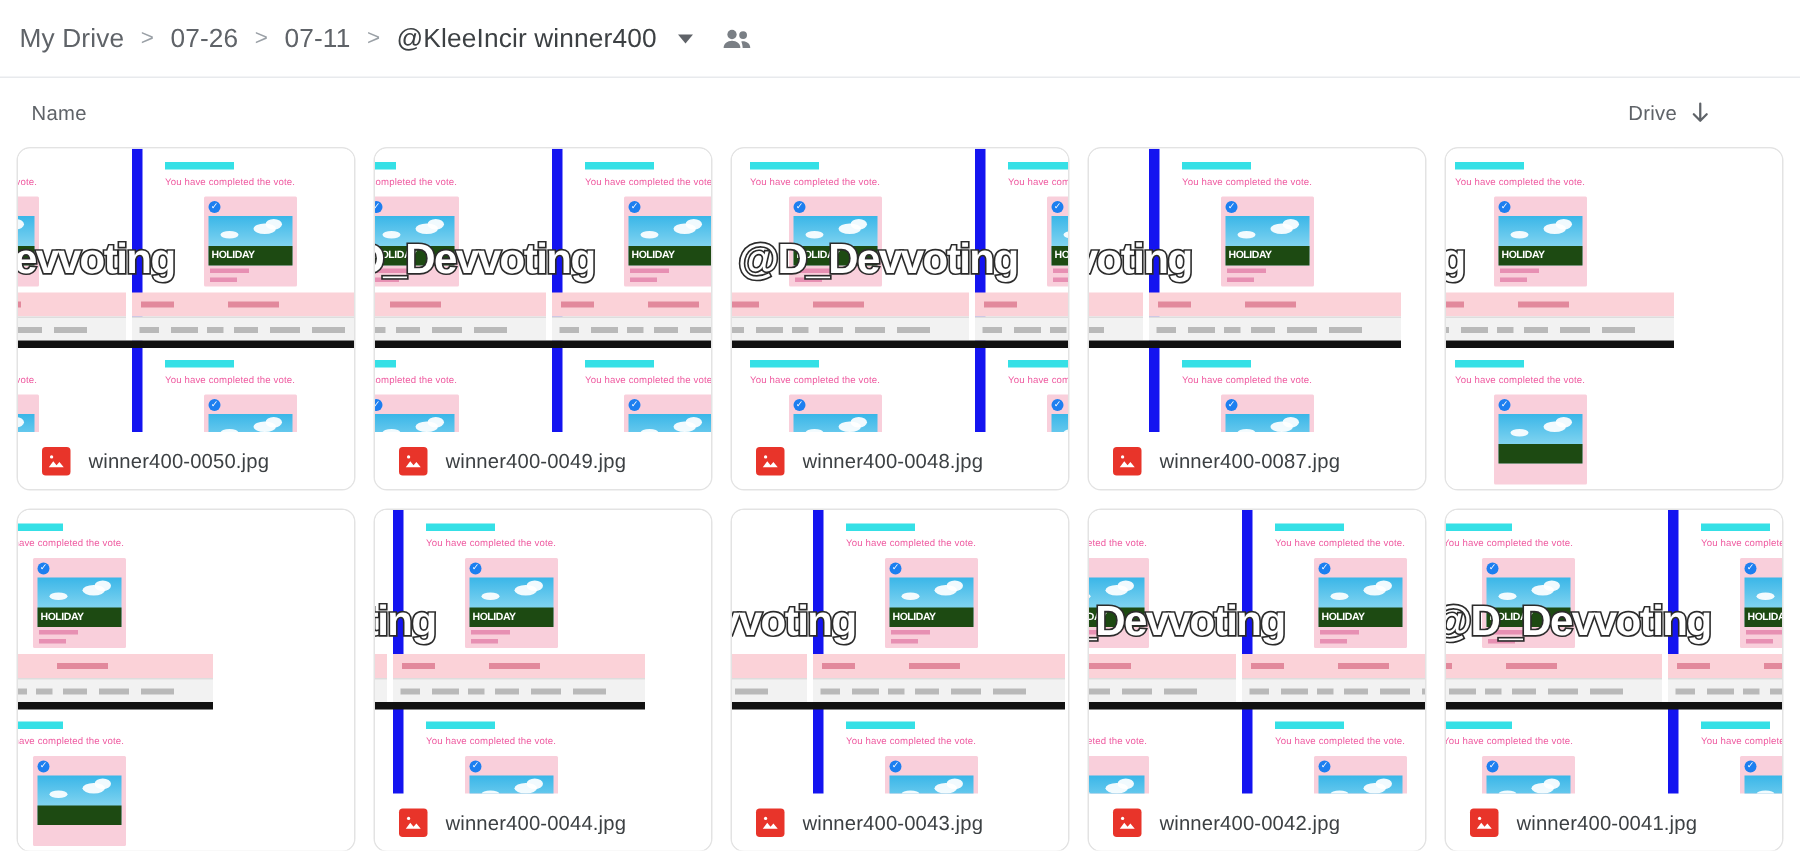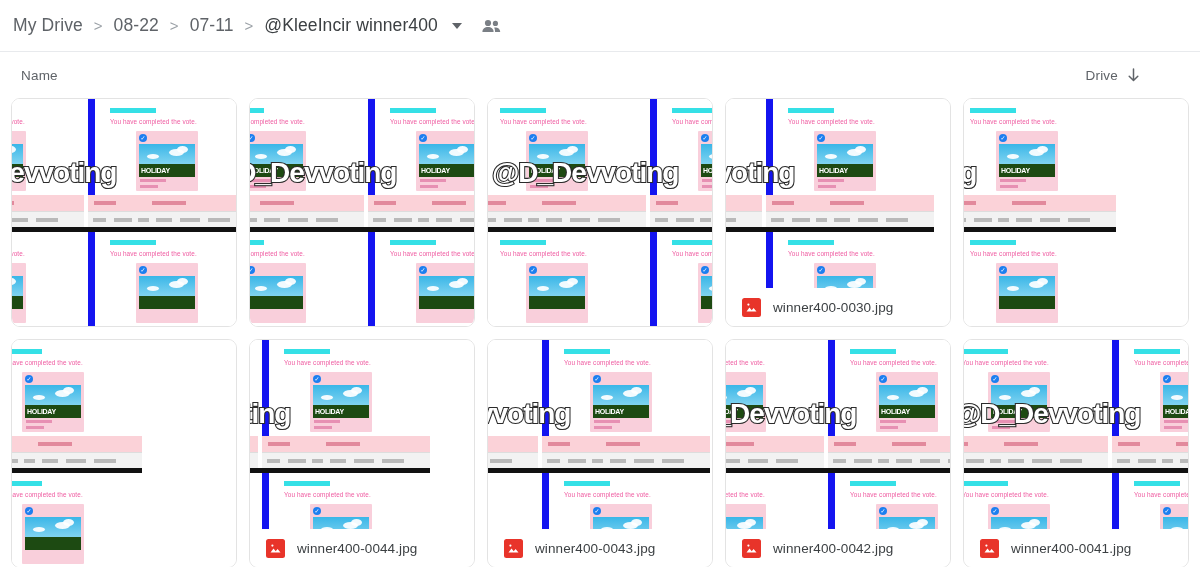--- a/index.html
+++ b/index.html
@@ -255,21 +255,21 @@
     z-index: 6;
     pointer-events: none;
   }
 </style>
 </head>
 <body>
 
 <div class="breadcrumb-bar">
   <span class="crumb">My Drive</span>
   <span class="crumb-sep">&gt;</span>
-  <span class="crumb">08-22</span>
+  <span class="crumb">07-26</span>
   <span class="crumb-sep">&gt;</span>
   <span class="crumb">07-11</span>
   <span class="crumb-sep">&gt;</span>
   <span class="crumb current">@KleeIncir winner400</span>
   <span class="crumb-caret"></span>
   <span class="share-icon">
     <svg width="21" height="14" viewBox="0 0 21 14">
       <circle cx="7" cy="4" r="3.1" fill="#7a7f85"></circle>
       <circle cx="14.4" cy="4.4" r="2.6" fill="#7a7f85"></circle>
       <path d="M1.4 13c0-3 2.5-4.9 5.6-4.9S12.6 10 12.6 13z" fill="#7a7f85"></path>
@@ -374,294 +374,324 @@
       </div>
 
     </div>
 
     </div>
       <div class="black-corner" style="left:0;top:128px;width:340px;height:5px"></div>
       <div class="watermark" style="left:14px;top:58px">@D_Devvoting</div>
 
     </div>
     </div>
-  </div>
-  <div class="file-card">
-    <div class="thumb">
-
-    <div class="shot" style="left:-54px">
-      <div class="pane" style="left:0;top:0">
-
-    <div class="cyan-chip"></div>
-    <div class="vote-text">You have completed the vote.</div>
-    <div class="pink-card">
-      <div class="verif">✓</div>
-      <div class="photo">
-        <div class="cloud" style="left:30px;top:5px;width:15px;height:7px"></div>
-        <div class="cloud" style="left:38px;top:2px;width:11px;height:7px"></div>
-        <div class="cloud" style="left:8px;top:10px;width:12px;height:5px"></div>
-        <div class="hol-text">HOLIDAY</div>
-      </div>
-      <div class="mini-line" style="top:48px;width:26px"></div>
-      <div class="mini-line" style="top:54px;width:18px"></div>
-    </div>
-    <div class="pink-bar">
-              <i class="pb-b"></i>
-            </div>
-    <div class="chrome">
-
-      <i style="left:50px;width:11px"></i>
-              <i style="left:68px;width:16px"></i>
-      <i style="left:92px;width:20px"></i>
-              <i style="left:120px;width:22px"></i>
-    </div>
-          </div>
-      <div class="pane" style="left:172px;top:0">
-
-    <div class="blueband"></div>
-    <div class="cyan-chip"></div>
-    <div class="vote-text">You have completed the vote.</div>
-    <div class="pink-card">
-      <div class="verif">✓</div>
-      <div class="photo">
-        <div class="cloud" style="left:30px;top:5px;width:15px;height:7px"></div>
-        <div class="cloud" style="left:38px;top:2px;width:11px;height:7px"></div>
-        <div class="cloud" style="left:8px;top:10px;width:12px;height:5px"></div>
-        <div class="hol-text">HOLIDAY</div>
-      </div>
-      <div class="mini-line" style="top:48px;width:26px"></div>
-      <div class="mini-line" style="top:54px;width:18px"></div>
-    </div>
-    <div class="pink-bar">
-              <i class="pb-a"></i>
-              <i class="pb-b"></i>
-            </div>
-    <div class="chrome">
-      <i style="left:5px;width:13px"></i>
-              <i style="left:26px;width:18px"></i>
-      <i style="left:50px;width:11px"></i>
-              <i style="left:68px;width:16px"></i>
-      <i style="left:92px;width:20px"></i>
-    </div>
-          </div>
-      <div class="pane" style="left:0;top:132px">
-
-    <div class="cyan-chip"></div>
-    <div class="vote-text">You have completed the vote.</div>
-    <div class="pink-card">
-      <div class="verif">✓</div>
-      <div class="photo">
-        <div class="cloud" style="left:30px;top:5px;width:15px;height:7px"></div>
-        <div class="cloud" style="left:38px;top:2px;width:11px;height:7px"></div>
-        <div class="cloud" style="left:8px;top:10px;width:12px;height:5px"></div>
-
-      </div>
-
-    </div>
-
-    </div>
-      <div class="pane" style="left:172px;top:132px">
-
-    <div class="blueband"></div>
-    <div class="cyan-chip"></div>
-    <div class="vote-text">You have completed the vote.</div>
-    <div class="pink-card">
-      <div class="verif">✓</div>
-      <div class="photo">
-        <div class="cloud" style="left:30px;top:5px;width:15px;height:7px"></div>
-        <div class="cloud" style="left:38px;top:2px;width:11px;height:7px"></div>
-        <div class="cloud" style="left:8px;top:10px;width:12px;height:5px"></div>
-
-      </div>
-
-    </div>
-
-    </div>
-      <div class="black-corner" style="left:0;top:128px;width:340px;height:5px"></div>
-      <div class="watermark" style="left:14px;top:58px">@D_Devvoting</div>
-
-    </div>
-    </div>
-  </div>
-  <div class="file-card">
-    <div class="thumb">
-
-    <div class="shot" style="left:-10px">
-      <div class="pane" style="left:0;top:0">
-
-    <div class="cyan-chip"></div>
-    <div class="vote-text">You have completed the vote.</div>
-    <div class="pink-card">
-      <div class="verif">✓</div>
-      <div class="photo">
-        <div class="cloud" style="left:30px;top:5px;width:15px;height:7px"></div>
-        <div class="cloud" style="left:38px;top:2px;width:11px;height:7px"></div>
-        <div class="cloud" style="left:8px;top:10px;width:12px;height:5px"></div>
-        <div class="hol-text">HOLIDAY</div>
-      </div>
-      <div class="mini-line" style="top:48px;width:26px"></div>
-      <div class="mini-line" style="top:54px;width:18px"></div>
-    </div>
-    <div class="pink-bar">
-              <i class="pb-a"></i>
-              <i class="pb-b"></i>
-            </div>
-    <div class="chrome">
-      <i style="left:5px;width:13px"></i>
-              <i style="left:26px;width:18px"></i>
-      <i style="left:50px;width:11px"></i>
-              <i style="left:68px;width:16px"></i>
-      <i style="left:92px;width:20px"></i>
-              <i style="left:120px;width:22px"></i>
-    </div>
-          </div>
-      <div class="pane" style="left:172px;top:0">
-
-    <div class="blueband"></div>
-    <div class="cyan-chip"></div>
-    <div class="vote-text">You have completed the vote.</div>
-    <div class="pink-card">
-      <div class="verif">✓</div>
-      <div class="photo">
-
-        <div class="cloud" style="left:8px;top:10px;width:12px;height:5px"></div>
-        <div class="hol-text">HOLIDAY</div>
-      </div>
-      <div class="mini-line" style="top:48px;width:26px"></div>
-      <div class="mini-line" style="top:54px;width:18px"></div>
-    </div>
-    <div class="pink-bar">
-              <i class="pb-a"></i>
-            </div>
-    <div class="chrome">
-      <i style="left:5px;width:13px"></i>
-              <i style="left:26px;width:18px"></i>
-      <i style="left:50px;width:11px"></i>
-
-    </div>
-          </div>
-      <div class="pane" style="left:0;top:132px">
-
-    <div class="cyan-chip"></div>
-    <div class="vote-text">You have completed the vote.</div>
-    <div class="pink-card">
-      <div class="verif">✓</div>
-      <div class="photo">
-        <div class="cloud" style="left:30px;top:5px;width:15px;height:7px"></div>
-        <div class="cloud" style="left:38px;top:2px;width:11px;height:7px"></div>
-        <div class="cloud" style="left:8px;top:10px;width:12px;height:5px"></div>
-
-      </div>
-
-    </div>
-
-    </div>
-      <div class="pane" style="left:172px;top:132px">
-
-    <div class="blueband"></div>
-    <div class="cyan-chip"></div>
-    <div class="vote-text">You have completed the vote.</div>
-    <div class="pink-card">
-      <div class="verif">✓</div>
-      <div class="photo">
-
-        <div class="cloud" style="left:8px;top:10px;width:12px;height:5px"></div>
-
-      </div>
-
-    </div>
-
-    </div>
-      <div class="black-corner" style="left:0;top:128px;width:340px;height:5px"></div>
-      <div class="watermark" style="left:14px;top:58px">@D_Devvoting</div>
-
-    </div>
-    </div>
-  </div>
-  <div class="file-card">
-    <div class="thumb">
-
-    <div class="shot" style="left:-132px">
-      <div class="pane" style="left:0;top:0">
-
-    <div class="pink-bar"></div>
-    <div class="chrome">
-
-      <i style="left:120px;width:22px"></i>
-    </div>
-          </div>
-      <div class="pane" style="left:172px;top:0">
-
-    <div class="blueband"></div>
-    <div class="cyan-chip"></div>
-    <div class="vote-text">You have completed the vote.</div>
-    <div class="pink-card">
-      <div class="verif">✓</div>
-      <div class="photo">
-        <div class="cloud" style="left:30px;top:5px;width:15px;height:7px"></div>
-        <div class="cloud" style="left:38px;top:2px;width:11px;height:7px"></div>
-        <div class="cloud" style="left:8px;top:10px;width:12px;height:5px"></div>
-        <div class="hol-text">HOLIDAY</div>
-      </div>
-      <div class="mini-line" style="top:48px;width:26px"></div>
-      <div class="mini-line" style="top:54px;width:18px"></div>
-    </div>
-    <div class="pink-bar">
-              <i class="pb-a"></i>
-              <i class="pb-b"></i>
-            </div>
-    <div class="chrome">
-      <i style="left:5px;width:13px"></i>
-              <i style="left:26px;width:18px"></i>
-      <i style="left:50px;width:11px"></i>
-              <i style="left:68px;width:16px"></i>
-      <i style="left:92px;width:20px"></i>
-              <i style="left:120px;width:22px"></i>
-    </div>
-          </div>
-      <div class="pane" style="left:0;top:132px">
-    
-    
-    
-    
-    
-    
-    
-    </div>
-      <div class="pane" style="left:172px;top:132px">
-
-    <div class="blueband"></div>
-    <div class="cyan-chip"></div>
-    <div class="vote-text">You have completed the vote.</div>
-    <div class="pink-card">
-      <div class="verif">✓</div>
-      <div class="photo">
-        <div class="cloud" style="left:30px;top:5px;width:15px;height:7px"></div>
-        <div class="cloud" style="left:38px;top:2px;width:11px;height:7px"></div>
-        <div class="cloud" style="left:8px;top:10px;width:12px;height:5px"></div>
-
-      </div>
-
-    </div>
-
-    </div>
-      <div class="black-corner" style="left:0;top:128px;width:340px;height:5px"></div>
-      <div class="watermark" style="left:14px;top:58px">@D_Devvoting</div>
-
-    </div>
-    </div>
     <div class="card-footer">
       <span class="file-icon">
         <svg width="13" height="13" viewBox="0 0 13 13">
           <rect x="0" y="0" width="13" height="13" fill="#e8342a"></rect>
           <path d="M1.5 10.5l3-4 2.2 2.7L8.6 7l2.9 3.5z" fill="#fff"></path>
           <circle cx="3.4" cy="3.6" r="1.1" fill="#fff"></circle>
         </svg>
       </span>
-      <span class="file-name">winner400-0030.jpg</span>
+      <span class="file-name">winner400-0050.jpg</span>
+    </div>
+  </div>
+  <div class="file-card">
+    <div class="thumb">
+
+    <div class="shot" style="left:-54px">
+      <div class="pane" style="left:0;top:0">
+
+    <div class="cyan-chip"></div>
+    <div class="vote-text">You have completed the vote.</div>
+    <div class="pink-card">
+      <div class="verif">✓</div>
+      <div class="photo">
+        <div class="cloud" style="left:30px;top:5px;width:15px;height:7px"></div>
+        <div class="cloud" style="left:38px;top:2px;width:11px;height:7px"></div>
+        <div class="cloud" style="left:8px;top:10px;width:12px;height:5px"></div>
+        <div class="hol-text">HOLIDAY</div>
+      </div>
+      <div class="mini-line" style="top:48px;width:26px"></div>
+      <div class="mini-line" style="top:54px;width:18px"></div>
+    </div>
+    <div class="pink-bar">
+              <i class="pb-b"></i>
+            </div>
+    <div class="chrome">
+
+      <i style="left:50px;width:11px"></i>
+              <i style="left:68px;width:16px"></i>
+      <i style="left:92px;width:20px"></i>
+              <i style="left:120px;width:22px"></i>
+    </div>
+          </div>
+      <div class="pane" style="left:172px;top:0">
+
+    <div class="blueband"></div>
+    <div class="cyan-chip"></div>
+    <div class="vote-text">You have completed the vote.</div>
+    <div class="pink-card">
+      <div class="verif">✓</div>
+      <div class="photo">
+        <div class="cloud" style="left:30px;top:5px;width:15px;height:7px"></div>
+        <div class="cloud" style="left:38px;top:2px;width:11px;height:7px"></div>
+        <div class="cloud" style="left:8px;top:10px;width:12px;height:5px"></div>
+        <div class="hol-text">HOLIDAY</div>
+      </div>
+      <div class="mini-line" style="top:48px;width:26px"></div>
+      <div class="mini-line" style="top:54px;width:18px"></div>
+    </div>
+    <div class="pink-bar">
+              <i class="pb-a"></i>
+              <i class="pb-b"></i>
+            </div>
+    <div class="chrome">
+      <i style="left:5px;width:13px"></i>
+              <i style="left:26px;width:18px"></i>
+      <i style="left:50px;width:11px"></i>
+              <i style="left:68px;width:16px"></i>
+      <i style="left:92px;width:20px"></i>
+    </div>
+          </div>
+      <div class="pane" style="left:0;top:132px">
+
+    <div class="cyan-chip"></div>
+    <div class="vote-text">You have completed the vote.</div>
+    <div class="pink-card">
+      <div class="verif">✓</div>
+      <div class="photo">
+        <div class="cloud" style="left:30px;top:5px;width:15px;height:7px"></div>
+        <div class="cloud" style="left:38px;top:2px;width:11px;height:7px"></div>
+        <div class="cloud" style="left:8px;top:10px;width:12px;height:5px"></div>
+
+      </div>
+
+    </div>
+
+    </div>
+      <div class="pane" style="left:172px;top:132px">
+
+    <div class="blueband"></div>
+    <div class="cyan-chip"></div>
+    <div class="vote-text">You have completed the vote.</div>
+    <div class="pink-card">
+      <div class="verif">✓</div>
+      <div class="photo">
+        <div class="cloud" style="left:30px;top:5px;width:15px;height:7px"></div>
+        <div class="cloud" style="left:38px;top:2px;width:11px;height:7px"></div>
+        <div class="cloud" style="left:8px;top:10px;width:12px;height:5px"></div>
+
+      </div>
+
+    </div>
+
+    </div>
+      <div class="black-corner" style="left:0;top:128px;width:340px;height:5px"></div>
+      <div class="watermark" style="left:14px;top:58px">@D_Devvoting</div>
+
+    </div>
+    </div>
+    <div class="card-footer">
+      <span class="file-icon">
+        <svg width="13" height="13" viewBox="0 0 13 13">
+          <rect x="0" y="0" width="13" height="13" fill="#e8342a"></rect>
+          <path d="M1.5 10.5l3-4 2.2 2.7L8.6 7l2.9 3.5z" fill="#fff"></path>
+          <circle cx="3.4" cy="3.6" r="1.1" fill="#fff"></circle>
+        </svg>
+      </span>
+      <span class="file-name">winner400-0049.jpg</span>
+    </div>
+  </div>
+  <div class="file-card">
+    <div class="thumb">
+
+    <div class="shot" style="left:-10px">
+      <div class="pane" style="left:0;top:0">
+
+    <div class="cyan-chip"></div>
+    <div class="vote-text">You have completed the vote.</div>
+    <div class="pink-card">
+      <div class="verif">✓</div>
+      <div class="photo">
+        <div class="cloud" style="left:30px;top:5px;width:15px;height:7px"></div>
+        <div class="cloud" style="left:38px;top:2px;width:11px;height:7px"></div>
+        <div class="cloud" style="left:8px;top:10px;width:12px;height:5px"></div>
+        <div class="hol-text">HOLIDAY</div>
+      </div>
+      <div class="mini-line" style="top:48px;width:26px"></div>
+      <div class="mini-line" style="top:54px;width:18px"></div>
+    </div>
+    <div class="pink-bar">
+              <i class="pb-a"></i>
+              <i class="pb-b"></i>
+            </div>
+    <div class="chrome">
+      <i style="left:5px;width:13px"></i>
+              <i style="left:26px;width:18px"></i>
+      <i style="left:50px;width:11px"></i>
+              <i style="left:68px;width:16px"></i>
+      <i style="left:92px;width:20px"></i>
+              <i style="left:120px;width:22px"></i>
+    </div>
+          </div>
+      <div class="pane" style="left:172px;top:0">
+
+    <div class="blueband"></div>
+    <div class="cyan-chip"></div>
+    <div class="vote-text">You have completed the vote.</div>
+    <div class="pink-card">
+      <div class="verif">✓</div>
+      <div class="photo">
+
+        <div class="cloud" style="left:8px;top:10px;width:12px;height:5px"></div>
+        <div class="hol-text">HOLIDAY</div>
+      </div>
+      <div class="mini-line" style="top:48px;width:26px"></div>
+      <div class="mini-line" style="top:54px;width:18px"></div>
+    </div>
+    <div class="pink-bar">
+              <i class="pb-a"></i>
+            </div>
+    <div class="chrome">
+      <i style="left:5px;width:13px"></i>
+              <i style="left:26px;width:18px"></i>
+      <i style="left:50px;width:11px"></i>
+
+    </div>
+          </div>
+      <div class="pane" style="left:0;top:132px">
+
+    <div class="cyan-chip"></div>
+    <div class="vote-text">You have completed the vote.</div>
+    <div class="pink-card">
+      <div class="verif">✓</div>
+      <div class="photo">
+        <div class="cloud" style="left:30px;top:5px;width:15px;height:7px"></div>
+        <div class="cloud" style="left:38px;top:2px;width:11px;height:7px"></div>
+        <div class="cloud" style="left:8px;top:10px;width:12px;height:5px"></div>
+
+      </div>
+
+    </div>
+
+    </div>
+      <div class="pane" style="left:172px;top:132px">
+
+    <div class="blueband"></div>
+    <div class="cyan-chip"></div>
+    <div class="vote-text">You have completed the vote.</div>
+    <div class="pink-card">
+      <div class="verif">✓</div>
+      <div class="photo">
+
+        <div class="cloud" style="left:8px;top:10px;width:12px;height:5px"></div>
+
+      </div>
+
+    </div>
+
+    </div>
+      <div class="black-corner" style="left:0;top:128px;width:340px;height:5px"></div>
+      <div class="watermark" style="left:14px;top:58px">@D_Devvoting</div>
+
+    </div>
+    </div>
+    <div class="card-footer">
+      <span class="file-icon">
+        <svg width="13" height="13" viewBox="0 0 13 13">
+          <rect x="0" y="0" width="13" height="13" fill="#e8342a"></rect>
+          <path d="M1.5 10.5l3-4 2.2 2.7L8.6 7l2.9 3.5z" fill="#fff"></path>
+          <circle cx="3.4" cy="3.6" r="1.1" fill="#fff"></circle>
+        </svg>
+      </span>
+      <span class="file-name">winner400-0048.jpg</span>
+    </div>
+  </div>
+  <div class="file-card">
+    <div class="thumb">
+
+    <div class="shot" style="left:-132px">
+      <div class="pane" style="left:0;top:0">
+
+    <div class="pink-bar"></div>
+    <div class="chrome">
+
+      <i style="left:120px;width:22px"></i>
+    </div>
+          </div>
+      <div class="pane" style="left:172px;top:0">
+
+    <div class="blueband"></div>
+    <div class="cyan-chip"></div>
+    <div class="vote-text">You have completed the vote.</div>
+    <div class="pink-card">
+      <div class="verif">✓</div>
+      <div class="photo">
+        <div class="cloud" style="left:30px;top:5px;width:15px;height:7px"></div>
+        <div class="cloud" style="left:38px;top:2px;width:11px;height:7px"></div>
+        <div class="cloud" style="left:8px;top:10px;width:12px;height:5px"></div>
+        <div class="hol-text">HOLIDAY</div>
+      </div>
+      <div class="mini-line" style="top:48px;width:26px"></div>
+      <div class="mini-line" style="top:54px;width:18px"></div>
+    </div>
+    <div class="pink-bar">
+              <i class="pb-a"></i>
+              <i class="pb-b"></i>
+            </div>
+    <div class="chrome">
+      <i style="left:5px;width:13px"></i>
+              <i style="left:26px;width:18px"></i>
+      <i style="left:50px;width:11px"></i>
+              <i style="left:68px;width:16px"></i>
+      <i style="left:92px;width:20px"></i>
+              <i style="left:120px;width:22px"></i>
+    </div>
+          </div>
+      <div class="pane" style="left:0;top:132px">
+    
+    
+    
+    
+    
+    
+    
+    </div>
+      <div class="pane" style="left:172px;top:132px">
+
+    <div class="blueband"></div>
+    <div class="cyan-chip"></div>
+    <div class="vote-text">You have completed the vote.</div>
+    <div class="pink-card">
+      <div class="verif">✓</div>
+      <div class="photo">
+        <div class="cloud" style="left:30px;top:5px;width:15px;height:7px"></div>
+        <div class="cloud" style="left:38px;top:2px;width:11px;height:7px"></div>
+        <div class="cloud" style="left:8px;top:10px;width:12px;height:5px"></div>
+
+      </div>
+
+    </div>
+
+    </div>
+      <div class="black-corner" style="left:0;top:128px;width:340px;height:5px"></div>
+      <div class="watermark" style="left:14px;top:58px">@D_Devvoting</div>
+
+    </div>
+    </div>
+    <div class="card-footer">
+      <span class="file-icon">
+        <svg width="13" height="13" viewBox="0 0 13 13">
+          <rect x="0" y="0" width="13" height="13" fill="#e8342a"></rect>
+          <path d="M1.5 10.5l3-4 2.2 2.7L8.6 7l2.9 3.5z" fill="#fff"></path>
+          <circle cx="3.4" cy="3.6" r="1.1" fill="#fff"></circle>
+        </svg>
+      </span>
+      <span class="file-name">winner400-0087.jpg</span>
     </div>
   </div>
   <div class="file-card">
     <div class="thumb">
 
     <div class="shot" style="left:-188px">
 
       <div class="pane" style="left:172px;top:0">
 
     <div class="cyan-chip"></div>

